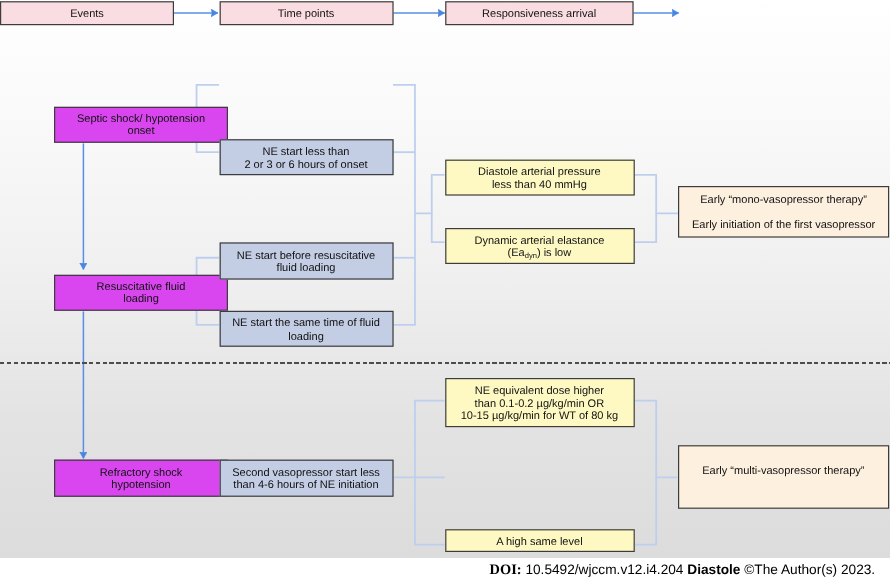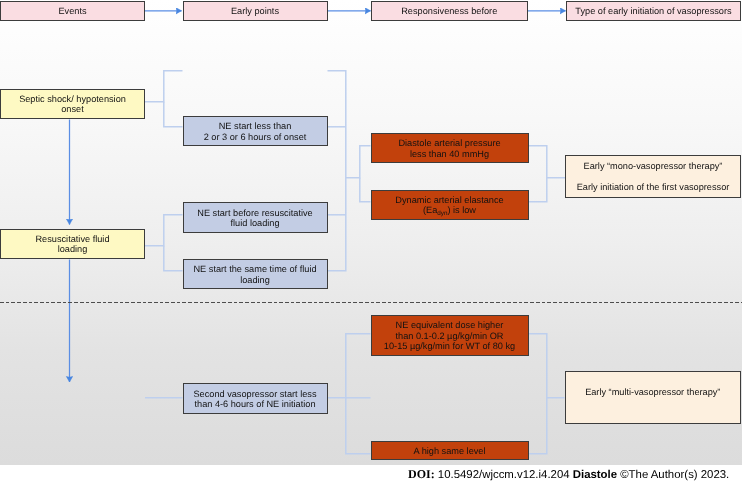--- a/index.html
+++ b/index.html
@@ -14,23 +14,23 @@
   #root{position:relative;width:742px;height:442px;padding-left:40px;}
   .bg{position:absolute;left:0;top:0;width:742px;height:465px;
       background:linear-gradient(to bottom,
         #ffffff 0px, #fdfdfd 30px, #f8f8f8 120px, #eeeeee 245px,
         #e3e3e3 350px, #dddddd 445px, #dcdcdc 465px);}
   svg.wires{position:absolute;left:0;top:0;width:742px;height:483px;overflow:visible;}
   .node{position:absolute;box-sizing:border-box;border:1.1px solid #3c3c3c;
         display:flex;align-items:center;justify-content:center;text-align:center;
         font-size:9.2px;line-height:10.45px;color:#111;white-space:pre;padding-top:1.3px;}
   .pink{background:#fadde2;}
-  .red{background:#fef9c3;}
+  .red{background:#d946ef;margin-left:45px;}
   .blue{background:#c3cde4;}
-  .green{background:#c2410c;}
+  .green{background:#fef9c3;}
   .cream{background:#fdf0df;}
   .node sub{font-size:6.3px;line-height:0;vertical-align:-1.6px;}
   .doi{position:absolute;font-size:11.4px;color:#000;white-space:pre;letter-spacing:0px;}
   .doi b{font-weight:bold;}
   .doi .serifb{font-family:"Liberation Serif", serif;font-weight:bold;font-size:12px;}
 </style>
 </head>
 <body>
 
 <div id="root">
@@ -67,28 +67,29 @@
       <path d="M345.8,397.8 H370.5"></path>
       <path d="M345.8,397.8 V453.8 H370.5"></path>
       <path d="M528.5,333.8 H546.8 V397.8 H564.5"></path>
       <path d="M546.8,397.8 V453.8 H528.5"></path>
       <path d="M145,397.8 H182.5"></path>
     </g>
     <line x1="0" y1="302.5" x2="742" y2="302.5" stroke="#4d4d4d" stroke-width="1.3" stroke-dasharray="3.7 2.0" shape-rendering="crispEdges"></line>
   </svg>
 
   <div class="node pink" style="left:0px;top:1px;width:145px;height:20px">Events</div>
-  <div class="node pink" style="left:182.5px;top:1px;width:145px;height:20px">Early points</div>
-  <div class="node pink" style="left:371px;top:1px;width:156.5px;height:20px">Responsiveness before</div>
-  <div class="node pink" style="left:566px;top:1px;width:175px;height:20px">Type of early initiation of vasopressors</div>
+  <div class="node pink" style="left:182.5px;top:1px;width:145px;height:20px">Time points</div>
+  <div class="node pink" style="left:371px;top:1px;width:156.5px;height:20px">Responsiveness arrival</div>
 
   <div class="node red" style="left:0px;top:88.6px;width:145px;height:30.4px">Septic shock/ hypotension
 onset</div>
   <div class="node red" style="left:0px;top:228.5px;width:145px;height:30.3px">Resuscitative fluid
 loading</div>
+  <div class="node red" style="left:0px;top:383.3px;width:145px;height:30.3px">Refractory shock
+hypotension</div>
 
   <div class="node blue" style="left:182.5px;top:116px;width:145px;height:30px">NE start less than
 2 or 3 or 6 hours of onset</div>
   <div class="node blue" style="left:182.5px;top:202px;width:145px;height:31px">NE start before resuscitative
 fluid loading</div>
   <div class="node blue" style="left:182.5px;top:259px;width:145px;height:30px">NE start the same time of fluid
 loading</div>
   <div class="node blue" style="left:182.5px;top:383px;width:145px;height:31px">Second vasopressor start less
 than 4-6 hours of NE initiation</div>
 

